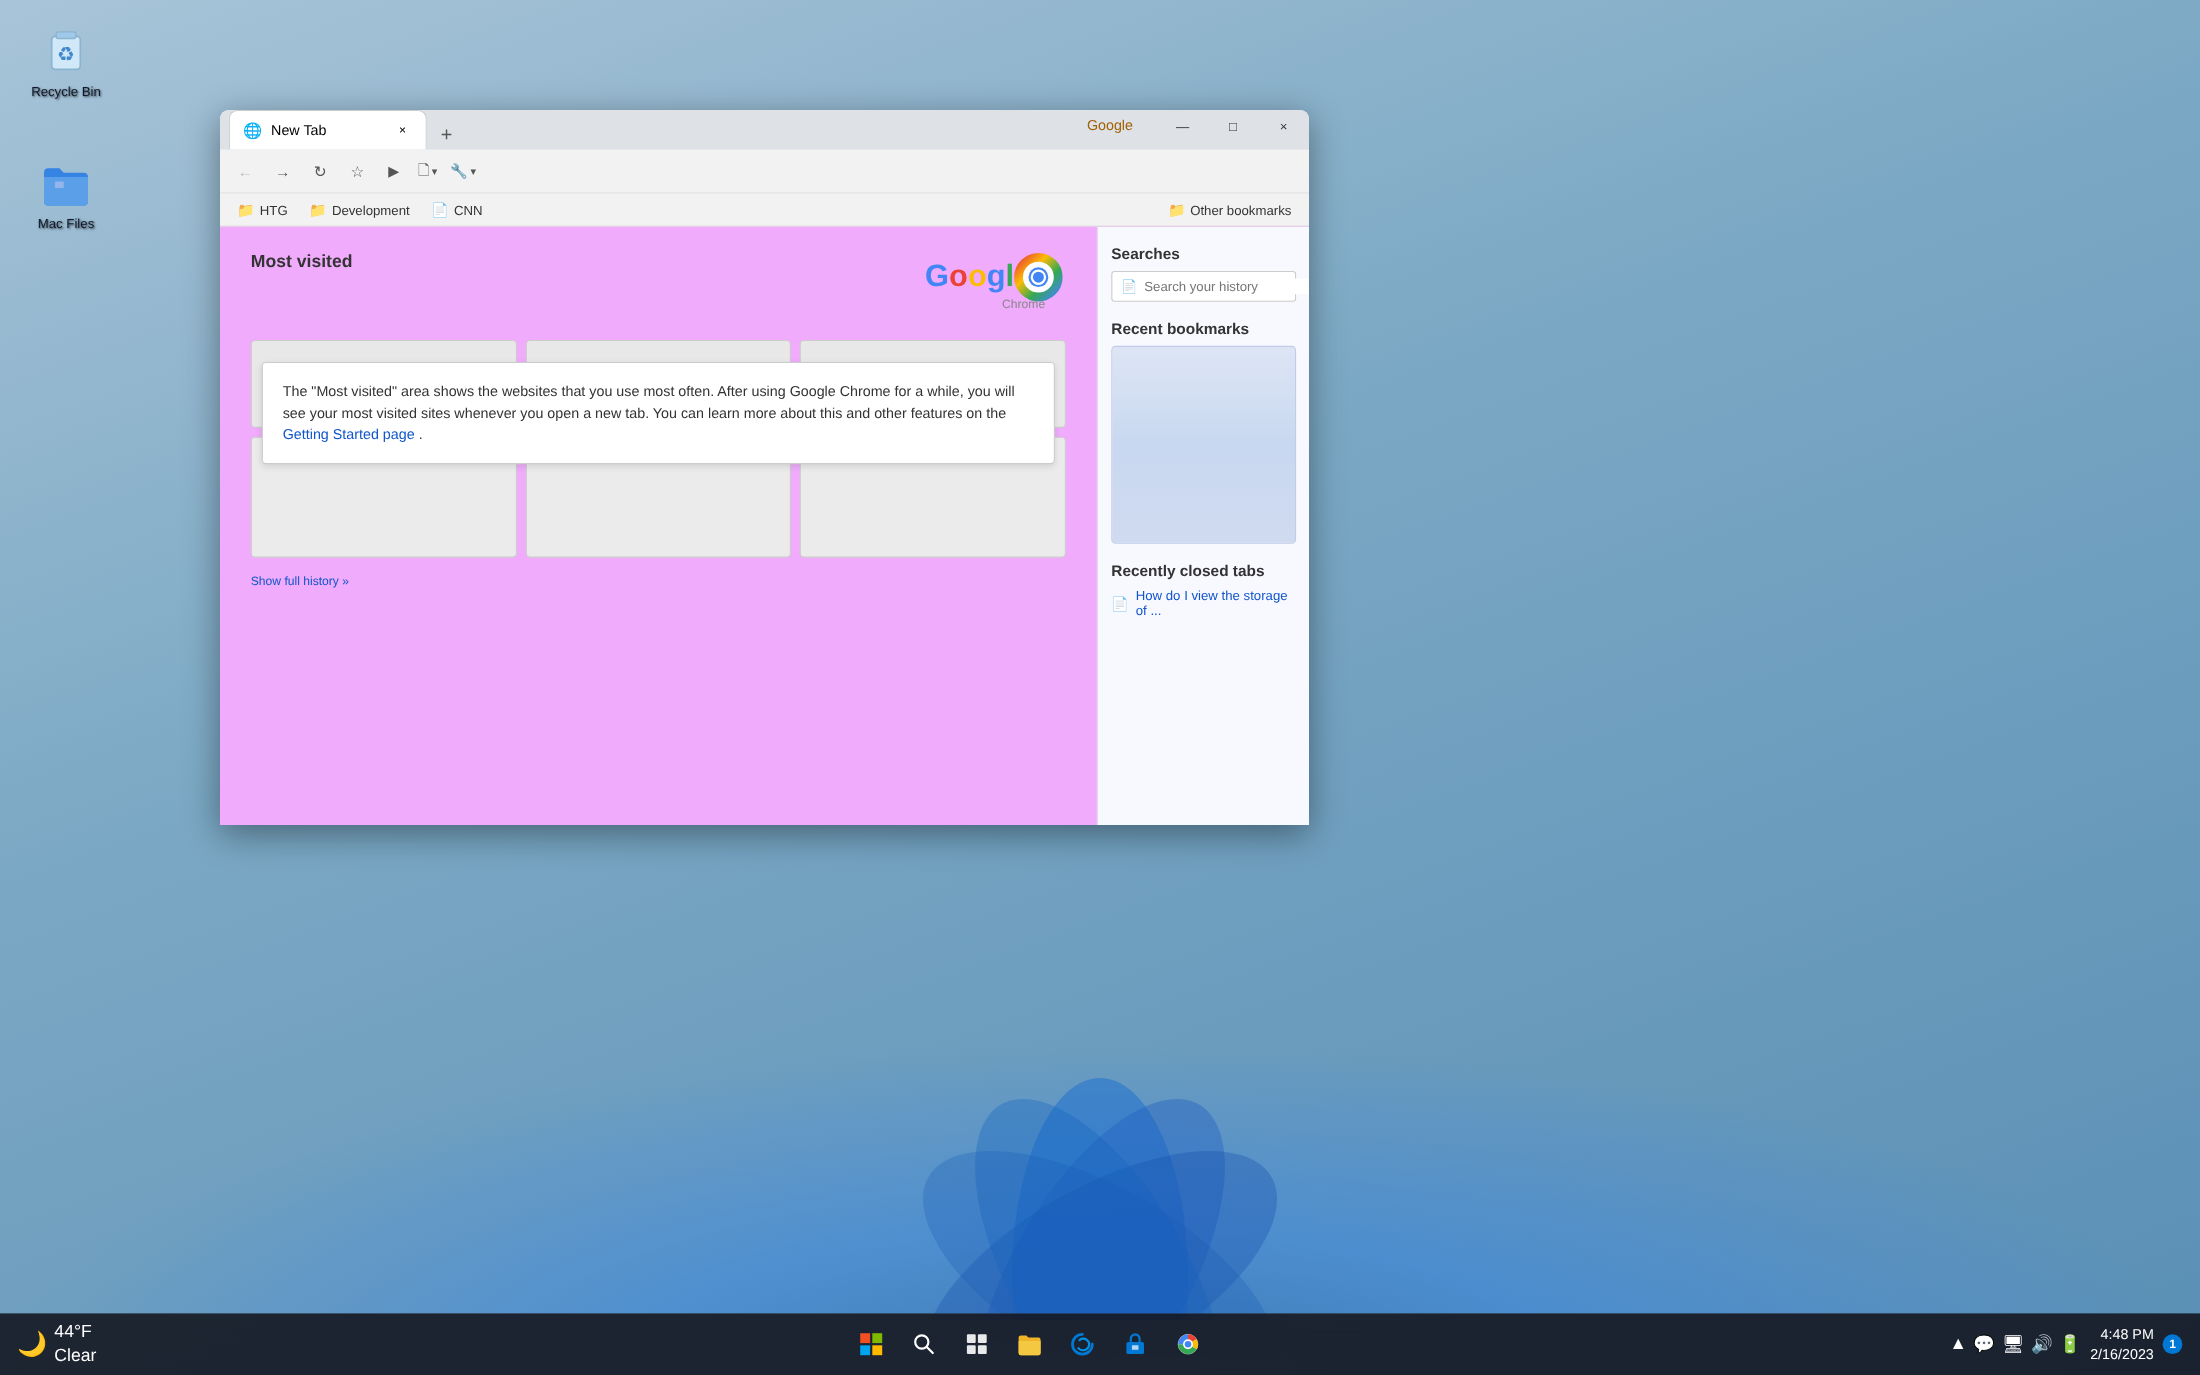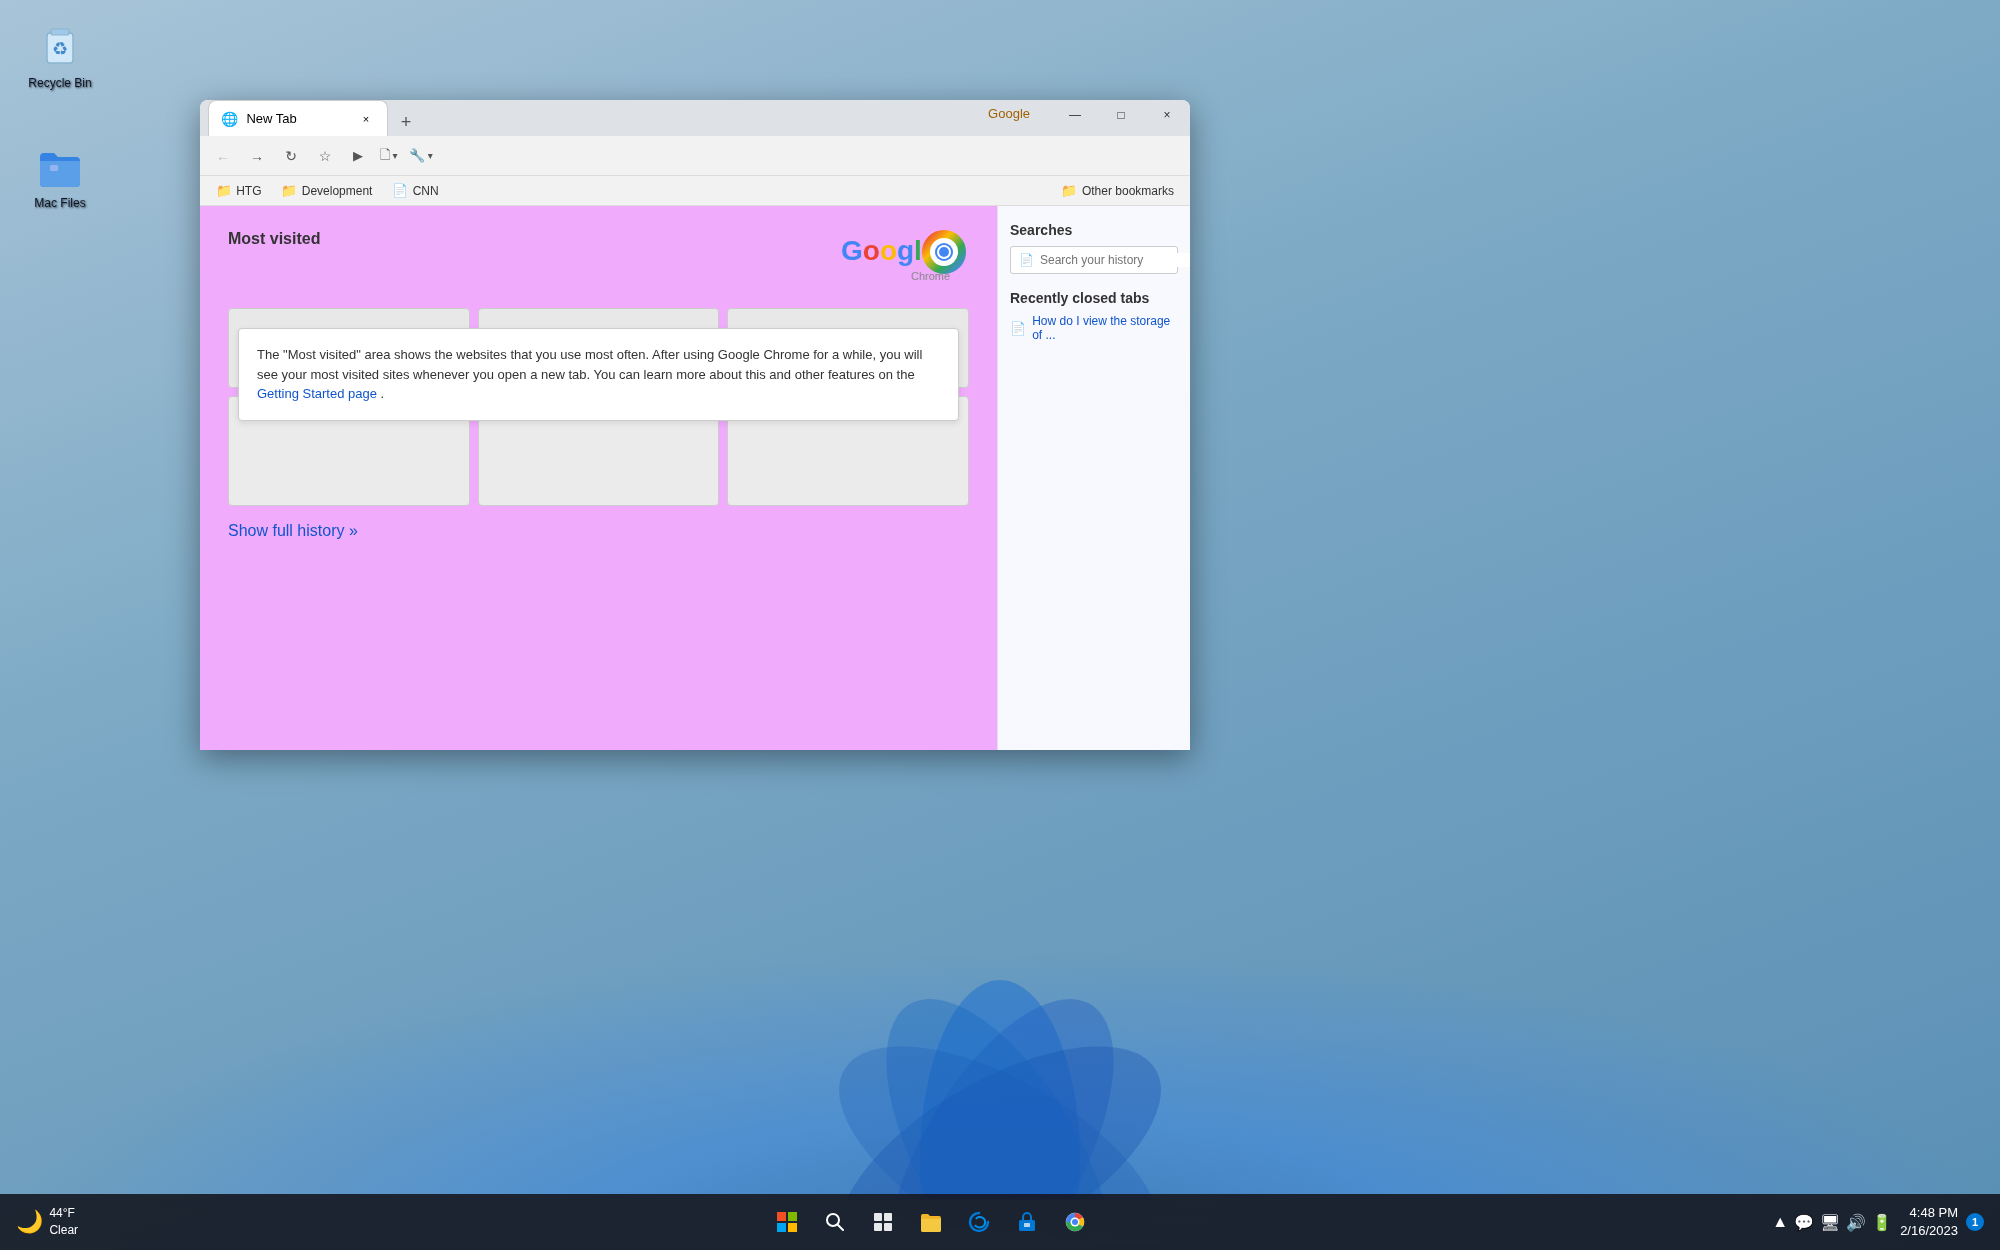--- a/index.html
+++ b/index.html
@@ -63,21 +63,21 @@
       justify-content: center;
       border-radius: 4px;
       cursor: pointer;
       font-size: 22px;
     }
     .taskbar-time { text-align: right; line-height: 1.4; }
     .taskbar-sys { display: flex; align-items: center; gap: 6px; }
     .sys-icon { font-size: 16px; color: white; }
     .weather-widget { display: flex; align-items: center; gap: 6px; color: white; margin-right: 12px; }
     .weather-icon { font-size: 22px; }
-    .weather-text { font-size: 12px; line-height: 1.4; }
+    .weather-text { font-size: 16px; line-height: 1.4; }
     .notification-badge {
       width: 18px;
       height: 18px;
       background: #0078d4;
       border-radius: 50%;
       display: flex;
       align-items: center;
       justify-content: center;
       font-size: 11px;
       color: white;
@@ -317,21 +317,21 @@
       z-index: 10;
       box-shadow: 0 2px 6px rgba(0,0,0,0.1);
     }
     .tooltip-link {
       color: #1155cc;
       text-decoration: none;
       cursor: pointer;
     }
 
     .show-history-link {
-      font-size: 16px;
+      font-size: 11px;
       color: #1155cc;
       cursor: pointer;
       text-decoration: none;
       margin-top: 4px;
       display: inline-block;
     }
 
     
     .right-sidebar {
       width: 193px;
@@ -560,20 +560,24 @@
     <div class="right-sidebar">
 
       <div>
         <div class="sidebar-section-title">Searches</div>
         <div class="search-history-box">
           <span style="font-size:12px;color:#666;">📄</span>
           <input type="text" placeholder="Search your history" style="">
         </div>
       </div>
 
+      <div>
+        <div class="sidebar-section-title">Recent bookmarks</div>
+        <div class="recent-bookmarks-area"></div>
+      </div>
 
       <div>
         <div class="sidebar-section-title">Recently closed tabs</div>
         <div class="closed-tab-item">
           <span class="closed-tab-icon">📄</span>
           <span>How do I view the storage of ...</span>
         </div>
       </div>
     </div>
   </div>

